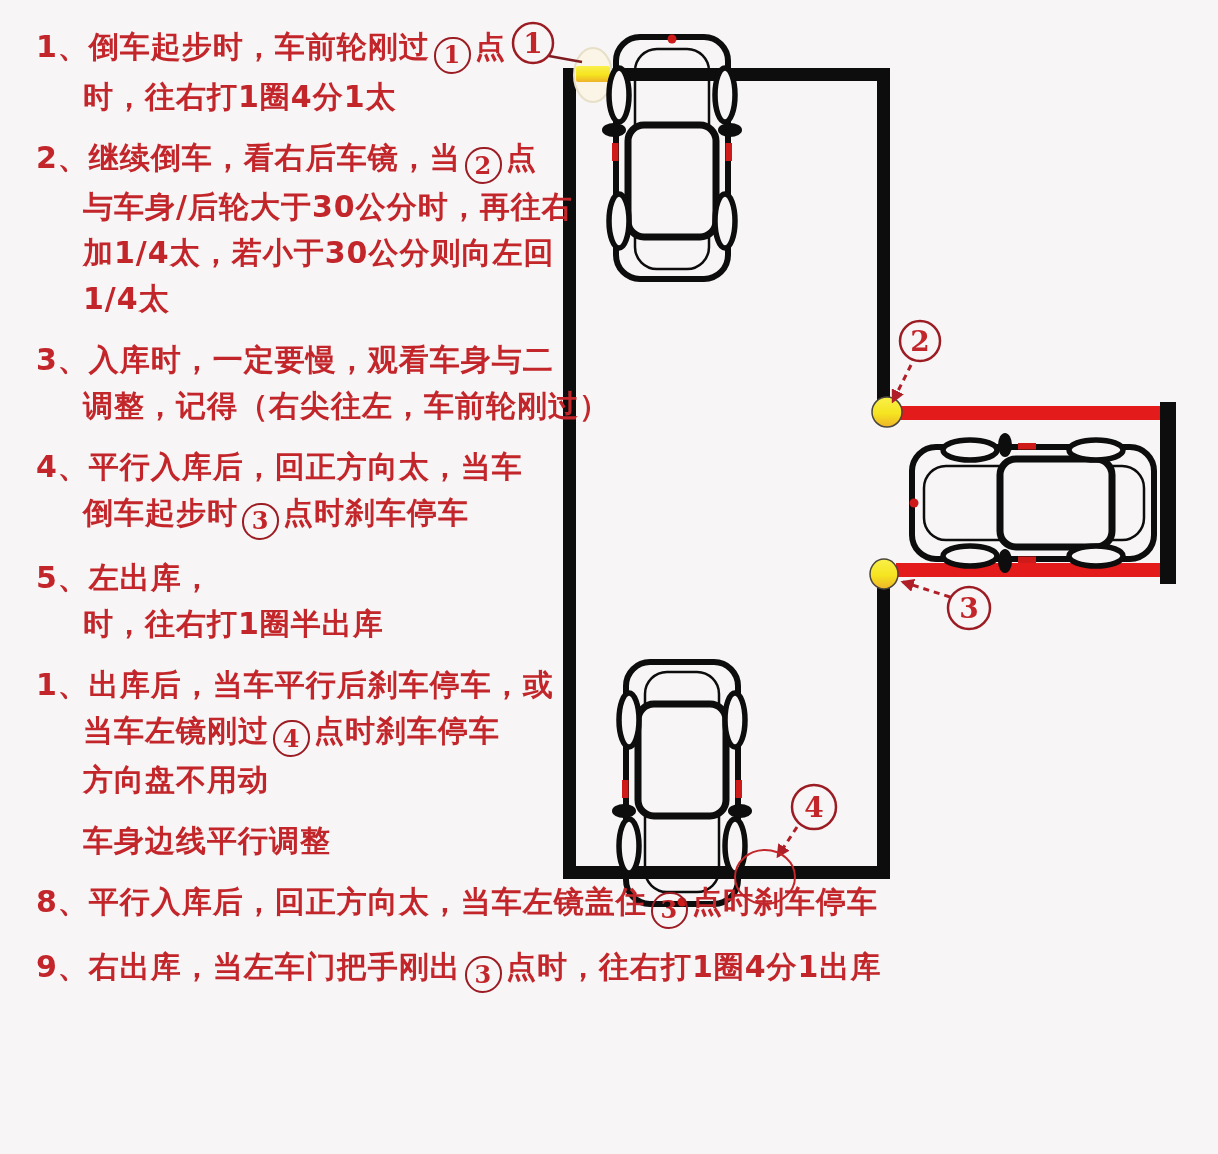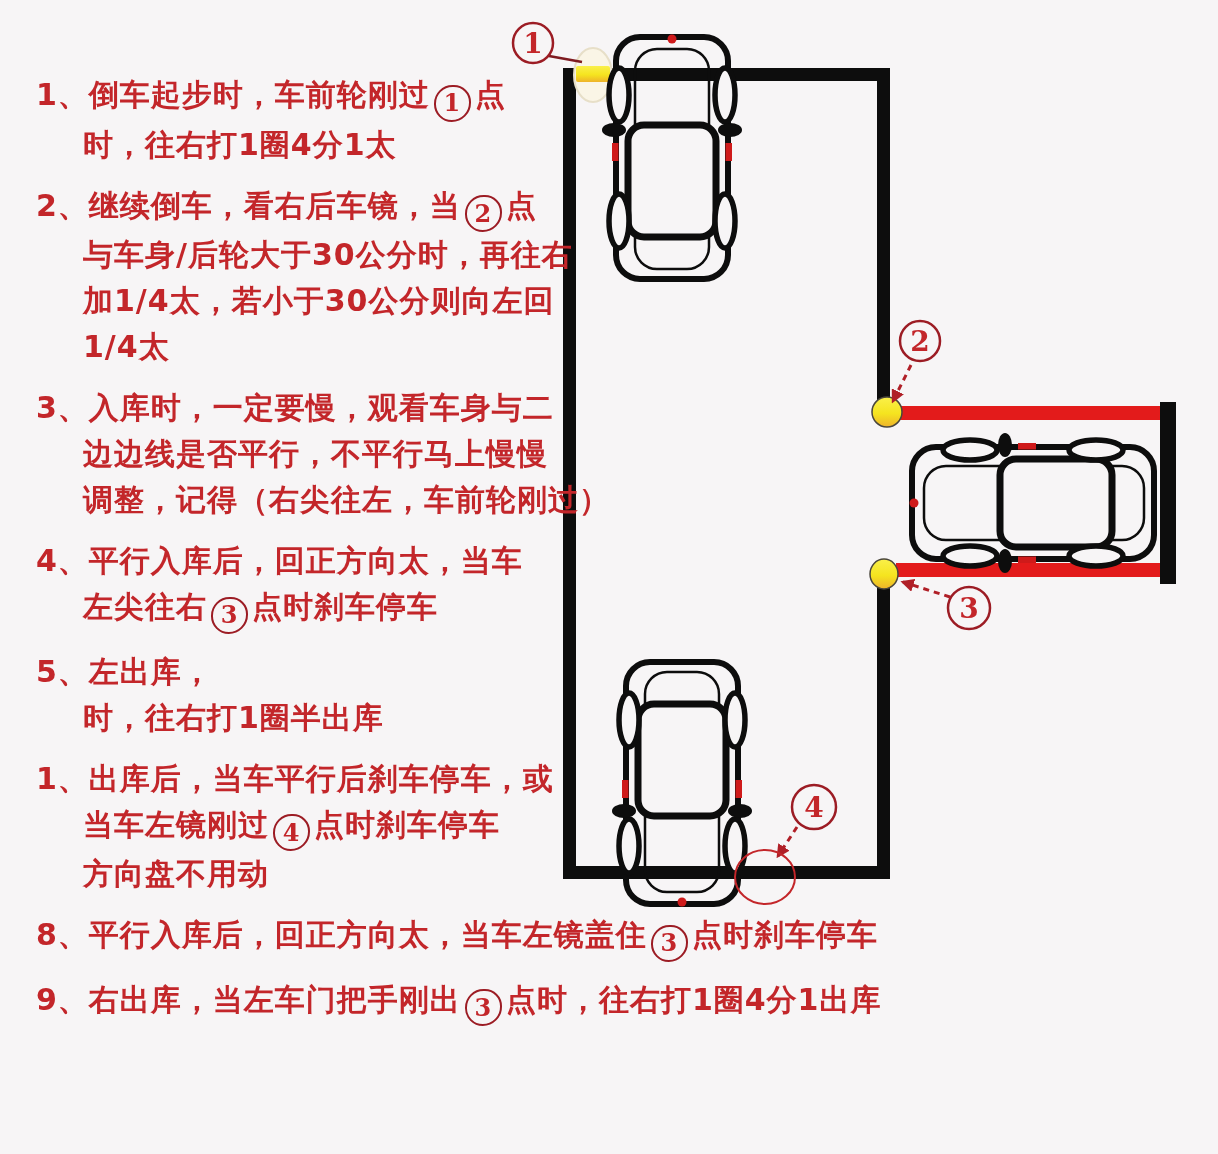--- a/index.html
+++ b/index.html
@@ -7,21 +7,20 @@
     position:relative;
     width:1218px;height:1154px;
     background:#f7f5f6;
     overflow:hidden;
     font-family:"DejaVu Sans",sans-serif;
   }
   .diagram-svg{position:absolute;left:0;top:0;}
   .instructions{
     position:absolute;left:36px;top:24px;width:1150px;
     color:#c3262a;
-    margin-top:48px;
   }
   .item{margin-bottom:15px;}
   .line{
     font-size:30px;font-weight:bold;line-height:46px;
     letter-spacing:1px;white-space:nowrap;
   }
   .indent{padding-left:47px;}
   .circled-num{
     display:inline-flex;align-items:center;justify-content:center;
     width:33px;height:33px;margin:0 4px;
@@ -123,37 +122,37 @@
         <div class="line indent"><span>时，往右打1圈4分1太</span></div>
       </div>
       <div class="item">
         <div class="line"><span>2、继续倒车，看右后车镜，当</span><span class="circled-num">2</span><span>点</span></div>
         <div class="line indent"><span>与车身/后轮大于30公分时，再往右</span></div>
         <div class="line indent"><span>加1/4太，若小于30公分则向左回</span></div>
         <div class="line indent"><span>1/4太</span></div>
       </div>
       <div class="item">
         <div class="line"><span>3、入库时，一定要慢，观看车身与二</span></div>
-        <div class="line indent"><span>边边线是否平行，不平行马上慢慢</span></div>
         <div class="line indent"><span>调整，记得（右尖往左，车前轮刚过）</span></div>
       </div>
       <div class="item">
         <div class="line"><span>4、平行入库后，回正方向太，当车</span></div>
-        <div class="line indent"><span>左尖往右</span><span class="circled-num">3</span><span>点时刹车停车</span></div>
+        <div class="line indent"><span>倒车起步时</span><span class="circled-num">3</span><span>点时刹车停车</span></div>
       </div>
       <div class="item">
         <div class="line"><span>5、左出库，</span></div>
         <div class="line indent"><span>时，往右打1圈半出库</span></div>
       </div>
       <div class="item">
         <div class="line"><span>1、出库后，当车平行后刹车停车，或</span></div>
         <div class="line indent"><span>当车左镜刚过</span><span class="circled-num">4</span><span>点时刹车停车</span></div>
         <div class="line indent"><span>方向盘不用动</span></div>
       </div>
       <div class="item">
+        <div class="line indent"><span>车身边线平行调整</span></div>
       </div>
       <div class="item">
         <div class="line"><span>8、平行入库后，回正方向太，当车左镜盖住</span><span class="circled-num">3</span><span>点时刹车停车</span></div>
       </div>
       <div class="item">
         <div class="line"><span>9、右出库，当左车门把手刚出</span><span class="circled-num">3</span><span>点时，往右打1圈4分1出库</span></div>
       </div>
     </div>
 
 </div>

